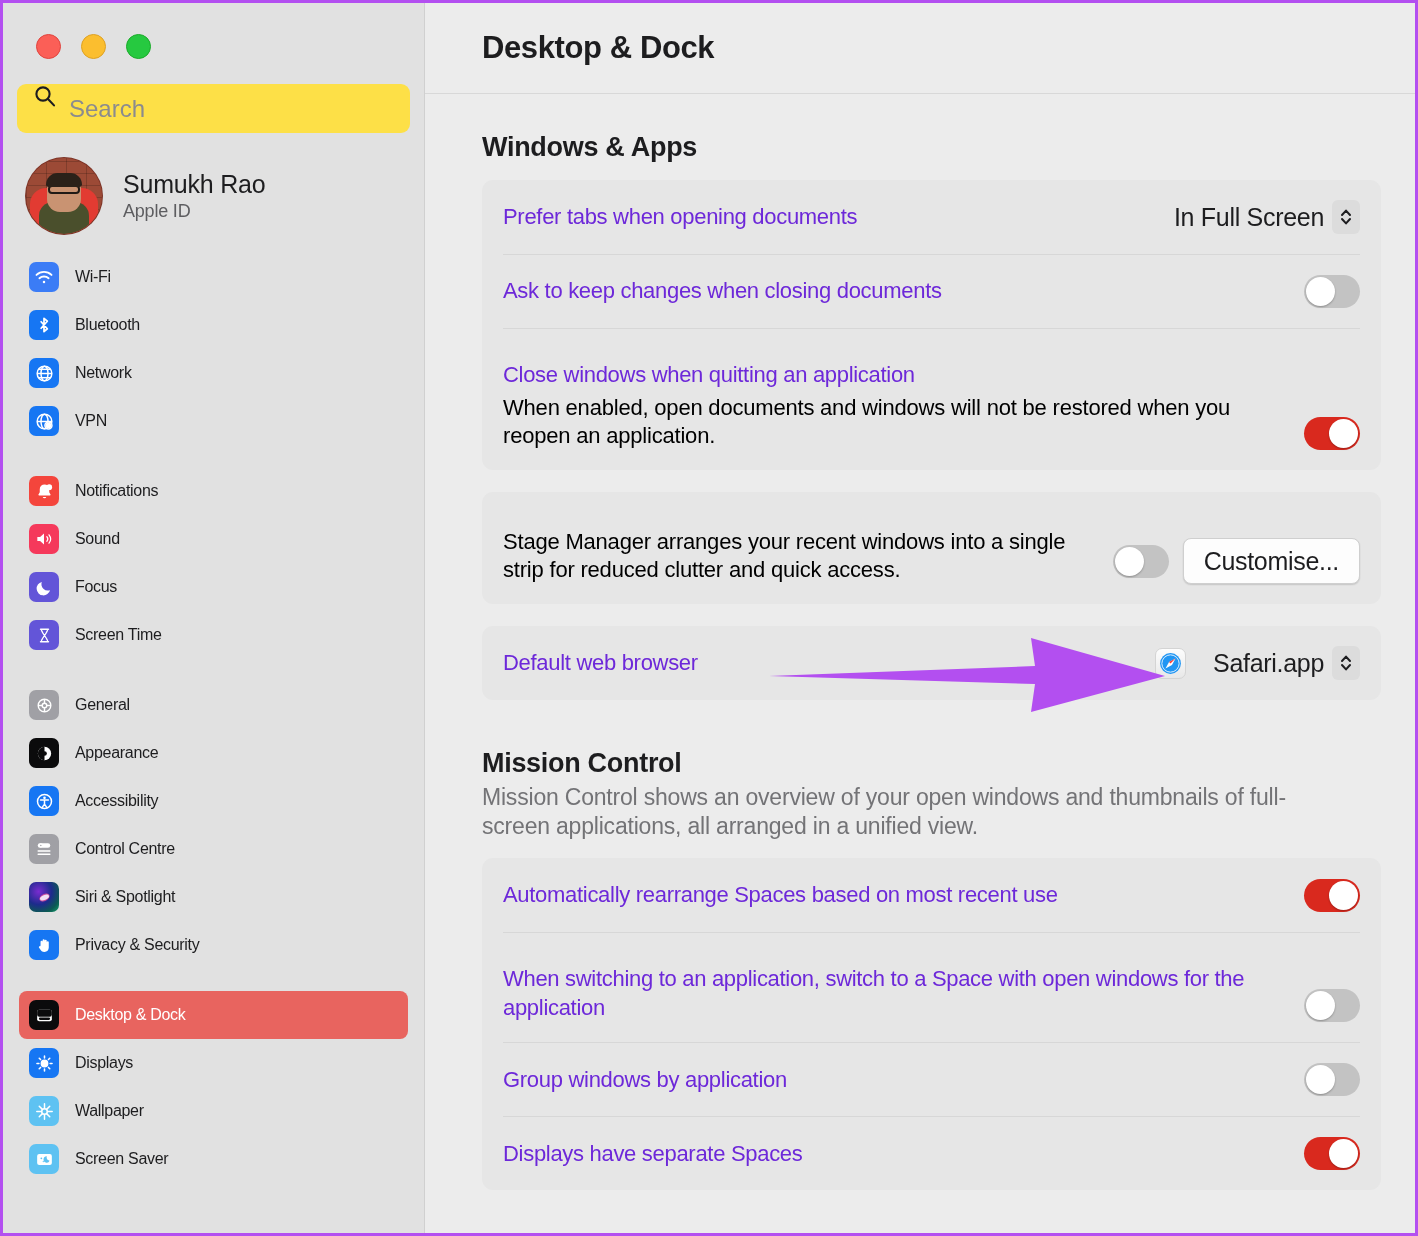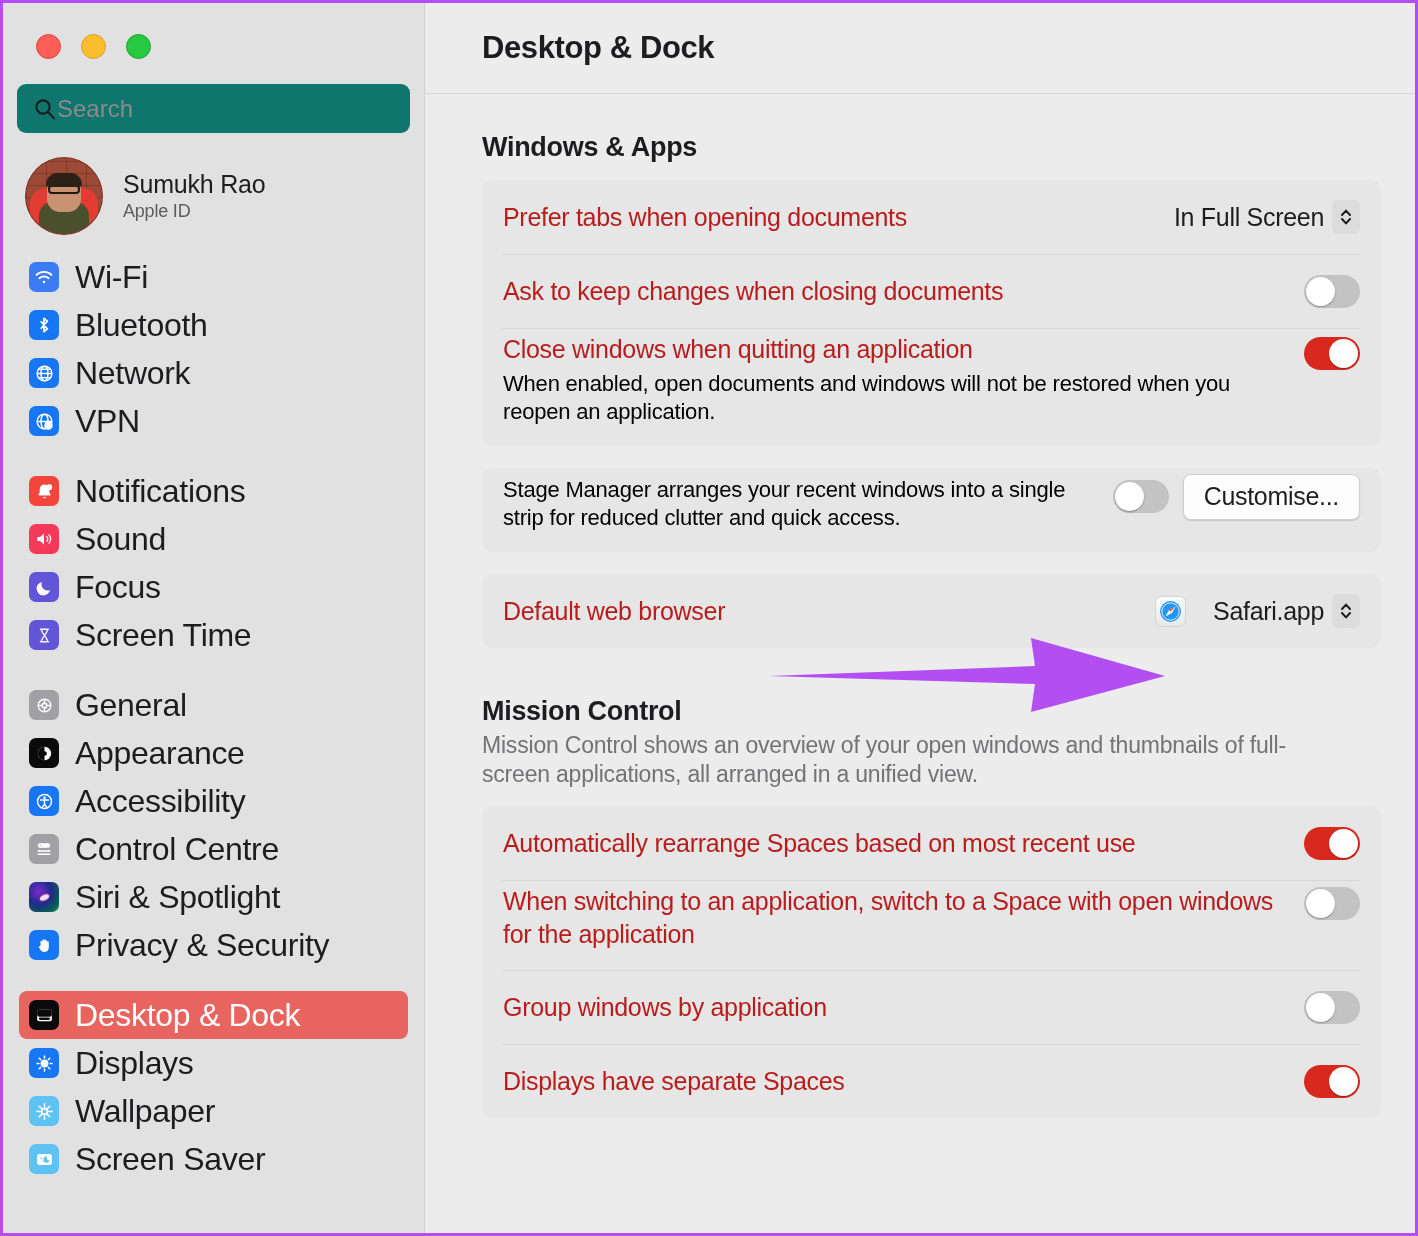--- a/index.html
+++ b/index.html
@@ -33,24 +33,25 @@
     padding: 31px 0 0 33px;
   }
   .light { width: 25px; height: 25px; border-radius: 50%; }
   .light.red    { background: #fb5f57; border: .5px solid #e0443e; }
   .light.yellow { background: #fbbe2f; border: .5px solid #dea123; }
   .light.green  { background: #26c940; border: .5px solid #1aab29; }
 
   .search-wrap {
     margin: 25px 14px 0 14px;
     height: 49px;
-    background: #0f766e;
+    background: #fde047;
     border-radius: 9px;
-    display: flex; align-items: center;
+    display: flex; 
     padding: 0 16px;
+    gap: 12px;
   }
   .search-icon { width: 24px; height: 24px; flex: 0 0 24px; }
   .search-input {
     border: none; background: transparent; outline: none;
     font-family: "Liberation Sans", sans-serif;
     font-size: 24px; color: #1d1d1f;
     width: 100%;
   }
   .search-input::placeholder { color: #8b8b8e; }
 
@@ -107,21 +108,21 @@
   .nav-group { padding: 0 16px; }
   .nav-gap { height: 22px; }
   .nav-item {
     display: flex; align-items: center; gap: 16px;
     height: 48px; padding: 0 10px;
     border-radius: 8px;
     cursor: default;
   }
   .nav-item.selected { background: #e8645f; }
   .nav-item.selected .nav-label { color: #ffffff; }
-  .nav-label { font-size: 32px; color: #1d1d1f; letter-spacing: -.3px; white-space: nowrap; }
+  .nav-label { font-size: 16px; color: #1d1d1f; letter-spacing: -.3px; white-space: nowrap; }
   .nav-ico {
     width: 30px; height: 30px; flex: 0 0 30px;
     border-radius: 7px;
     display: flex; align-items: center; justify-content: center;
     color: #fff;
   }
   .nav-ico svg { display: block; }
 
   
   .content {
@@ -162,24 +163,24 @@
     margin-top: 17px;
     padding: 0 21px;
   }
   .row {
     display: flex; align-items: center;
     min-height: 74px;
     border-top: 1px solid #d7d7d7;
     gap: 16px;
   }
   .row:first-child { border-top: none; }
-  .row.tall { align-items: flex-start; padding-top: 4px; padding-bottom: 20px; }
+  .row.tall { align-items: flex-end; padding-top: 32px; padding-bottom: 20px; }
   .row-main { flex: 1 1 auto; min-width: 0; }
   .row-label {
-    font-size: 25px; color: #b91c1c; letter-spacing: -.3px; line-height: 1.3;
+    font-size: 22px; color: #6d28d9; letter-spacing: -.3px; line-height: 1.3;
   }
   .row-sub {
     font-size: 22px; color: #000000; line-height: 1.28; letter-spacing: -.2px;
     margin-top: 4px; max-width: 800px;
   }
   .row-ctl { flex: 0 0 auto; display: flex; align-items: center; gap: 14px; }
 
   
   .toggle {
     width: 56px; height: 33px; border-radius: 17px;

